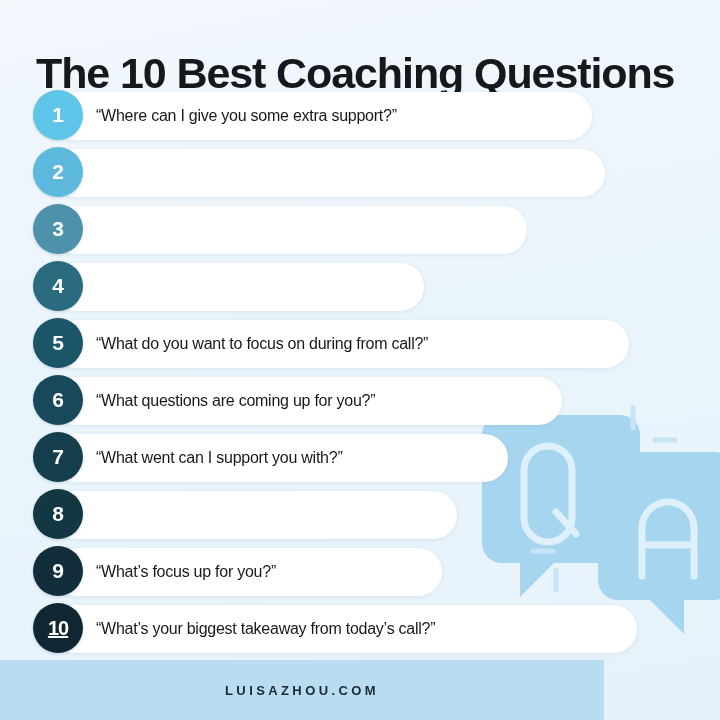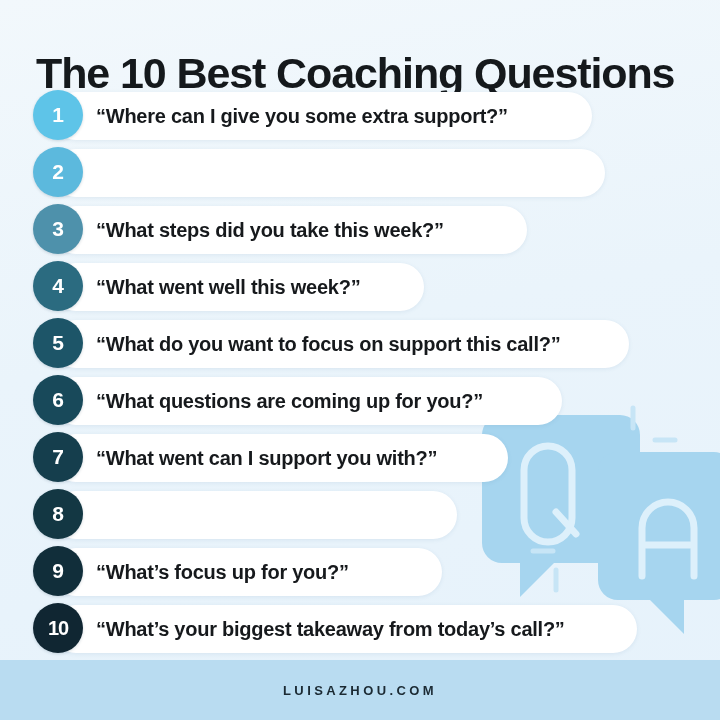--- a/index.html
+++ b/index.html
@@ -81,42 +81,42 @@
     display: flex;
     align-items: center;
     justify-content: center;
     color: #ffffff;
     font-size: 21px;
     font-weight: 700;
     letter-spacing: -0.4px;
     box-shadow: 0 1px 3px rgba(30,60,85,0.18);
     z-index: 2;
   }
-  .badge.wide { font-size: 20px; letter-spacing: -1px; }
+  .badge.wide { font-size: 20px; letter-spacing: -1px; text-decoration: underline; }
 
   .qtext {
     position: absolute;
     left: 96px;
     top: 0;
     height: 56px;
     line-height: 56px;
-    font-size: 20px;
-    font-weight: 700;
+    font-size: 16px;
+    font-weight: 400;
     color: #16191c;
     letter-spacing: -0.25px;
     white-space: nowrap;
     z-index: 3;
   }
 
   
   .footer-band {
     position: absolute;
     left: 0;
     bottom: 0;
-    width: 720px;
+    width: 604px;
     height: 60px;
     background: #b9dcf1;
     z-index: 4;
     display: flex;
     align-items: center;
     justify-content: center;
   }
   .footer-text {
     font-size: 13px;
     font-weight: 700;
@@ -164,33 +164,31 @@
     </div>
 
     <div class="row">
       <div class="pill" style="width:553px"></div>
       <div class="badge" style="background:#5cb9dd">2</div>
     </div>
 
     <div class="row">
       <div class="pill" style="width:475px"></div>
       <div class="badge" style="background:#4e91ab">3</div>
-      <div class="qtext">“What steps did you take this week?”</div>
     </div>
 
     <div class="row">
       <div class="pill" style="width:372px"></div>
       <div class="badge" style="background:#2b6b80">4</div>
-      <div class="qtext">“What went well this week?”</div>
     </div>
 
     <div class="row">
       <div class="pill" style="width:577px"></div>
       <div class="badge" style="background:#1d5568">5</div>
-      <div class="qtext">“What do you want to focus on support this call?”</div>
+      <div class="qtext">“What do you want to focus on during from call?”</div>
     </div>
 
     <div class="row">
       <div class="pill" style="width:510px"></div>
       <div class="badge" style="background:#18495a">6</div>
       <div class="qtext">“What questions are coming up for you?”</div>
     </div>
 
     <div class="row">
       <div class="pill" style="width:456px"></div>

